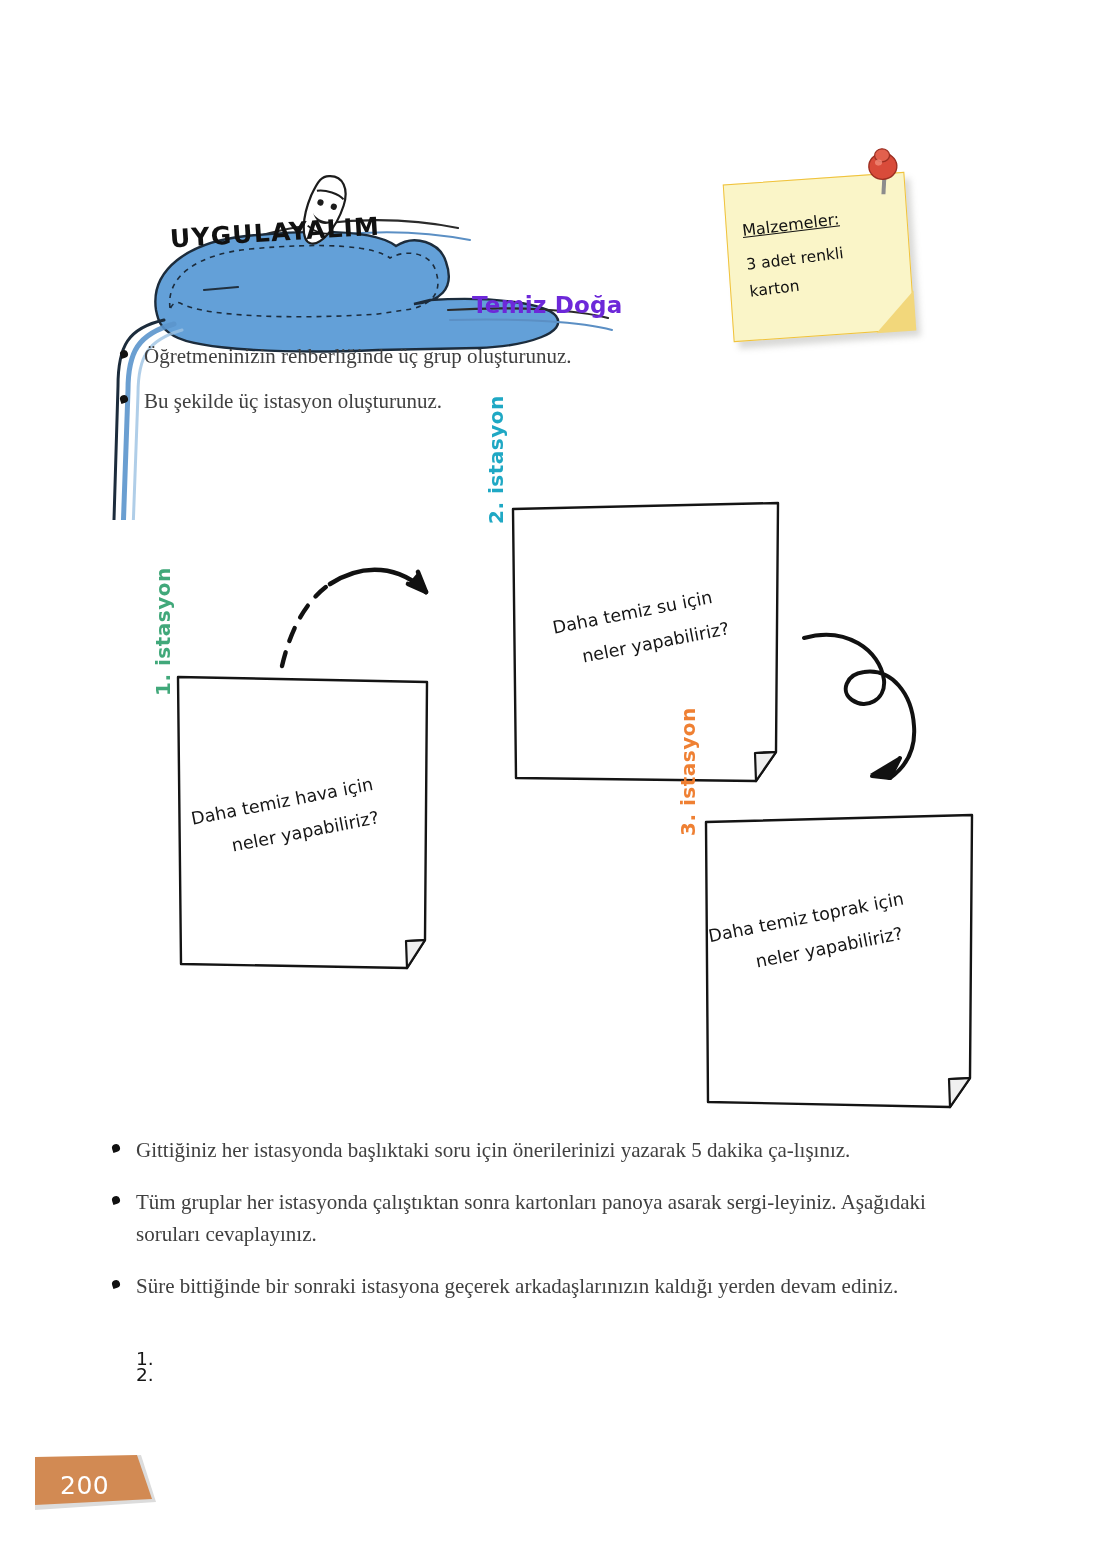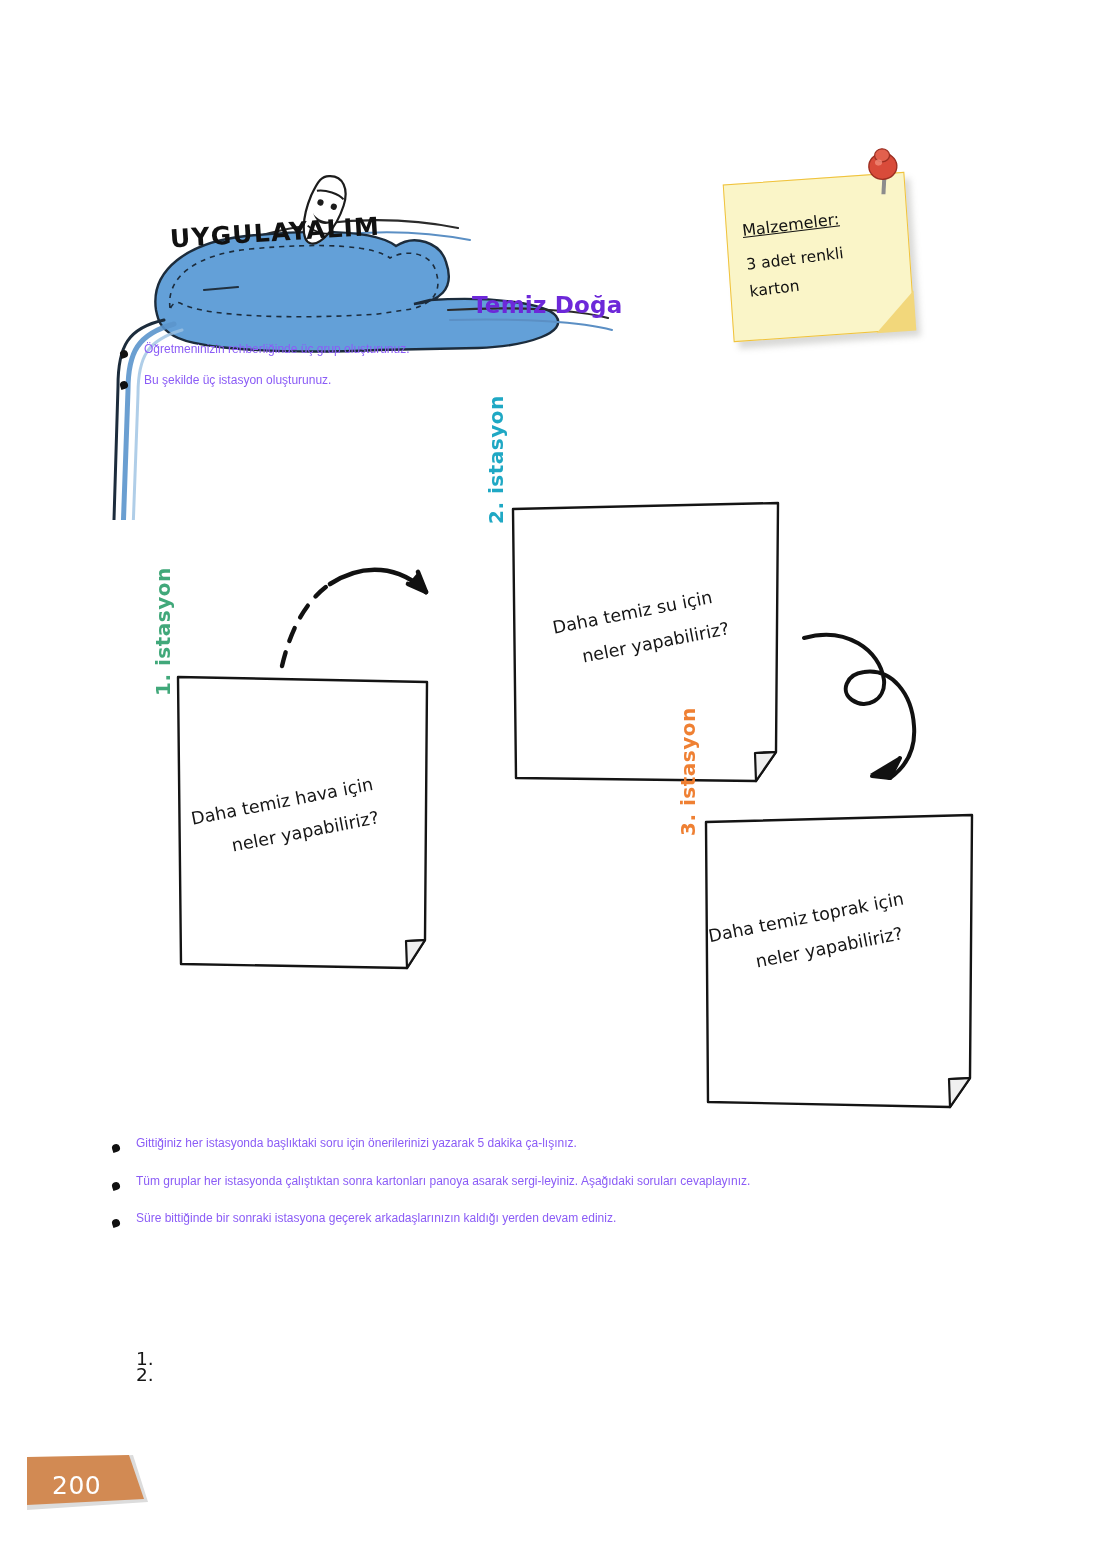--- a/index.html
+++ b/index.html
@@ -111,23 +111,23 @@
   
   .bullet-list {
     position: absolute;
     list-style: none;
     margin: 0;
     padding: 0;
   }
   .bullet-list li {
     position: relative;
     padding-left: 28px;
-    font-family: Liberation Sans, sans-serif;
-    font-size: 12px;
-    color: #8b5cf6;
+    font-family: Liberation Serif, serif;
+    font-size: 21px;
+    color: #404040;
     line-height: 1.55;
   }
   .bullet-list li::before {
     content: "";
     position: absolute;
     left: 4px;
     top: 10px;
     width: 8px;
     height: 8px;
     background: #111;
@@ -214,21 +214,21 @@
   #station-3 .card-question { left: 10px; top: 88px; }
 
   
   .arrow-svg { position: absolute; }
   #arrow-1 { left: 268px; top: 540px; }
   #arrow-2 { left: 788px; top: 600px; }
 
   
   #page-footer {
     position: absolute;
-    left: 8px;
+    left: 16px;
     top: 1455px;
     width: 130px;
     height: 62px;
     padding-left: 19px;
   }
   #page-number {
     position: absolute;
     left: 44px;
     top: 16px;
     font-family: "DejaVu Sans", sans-serif;

